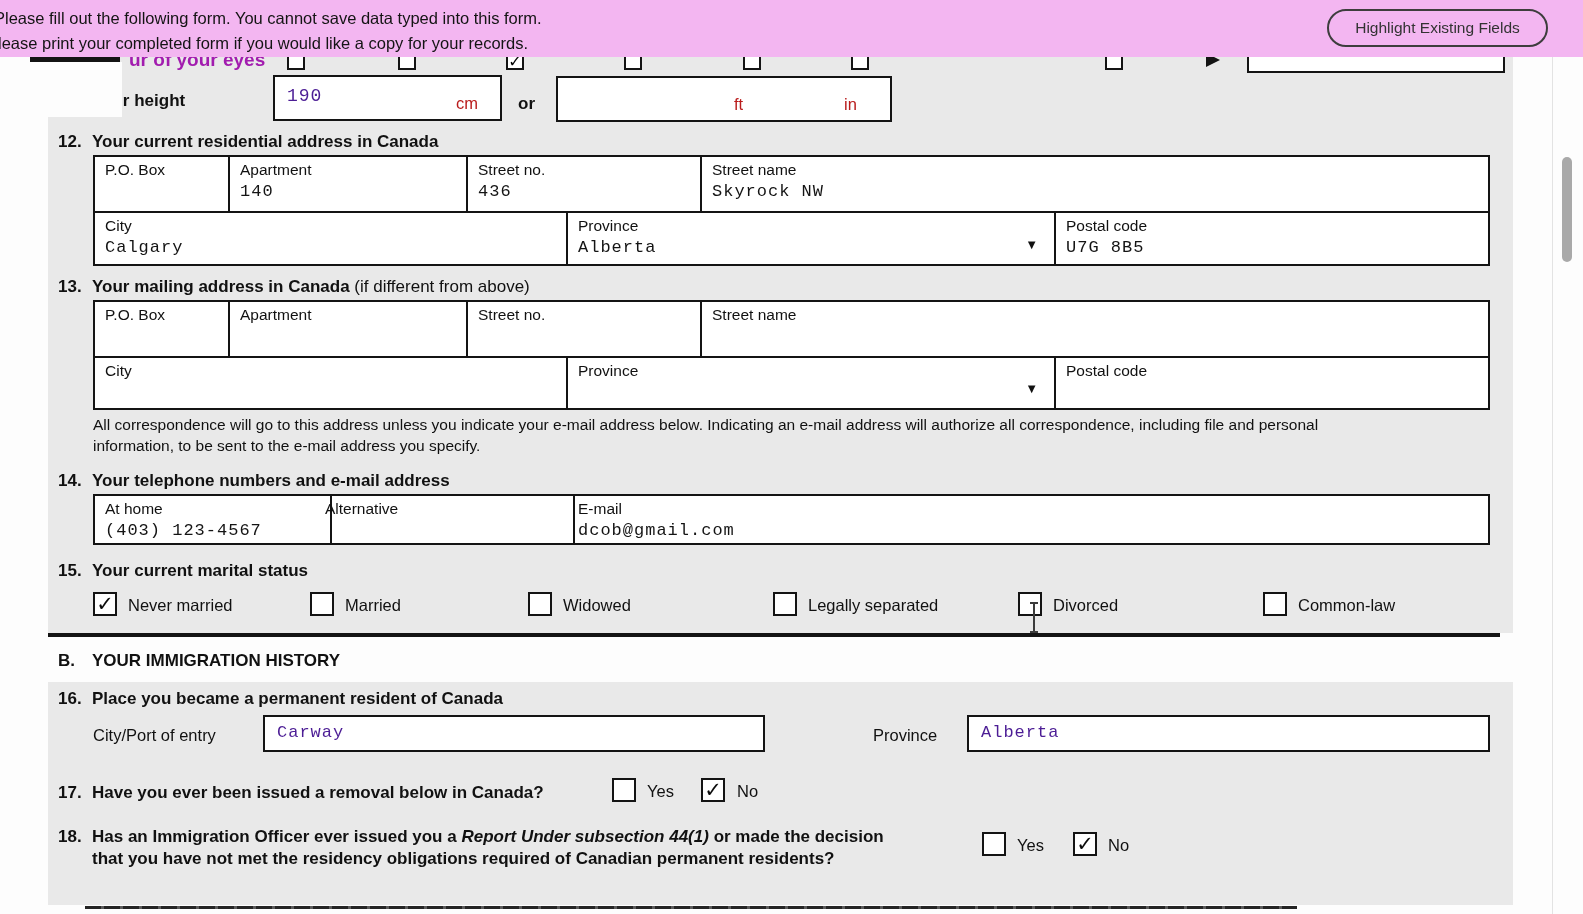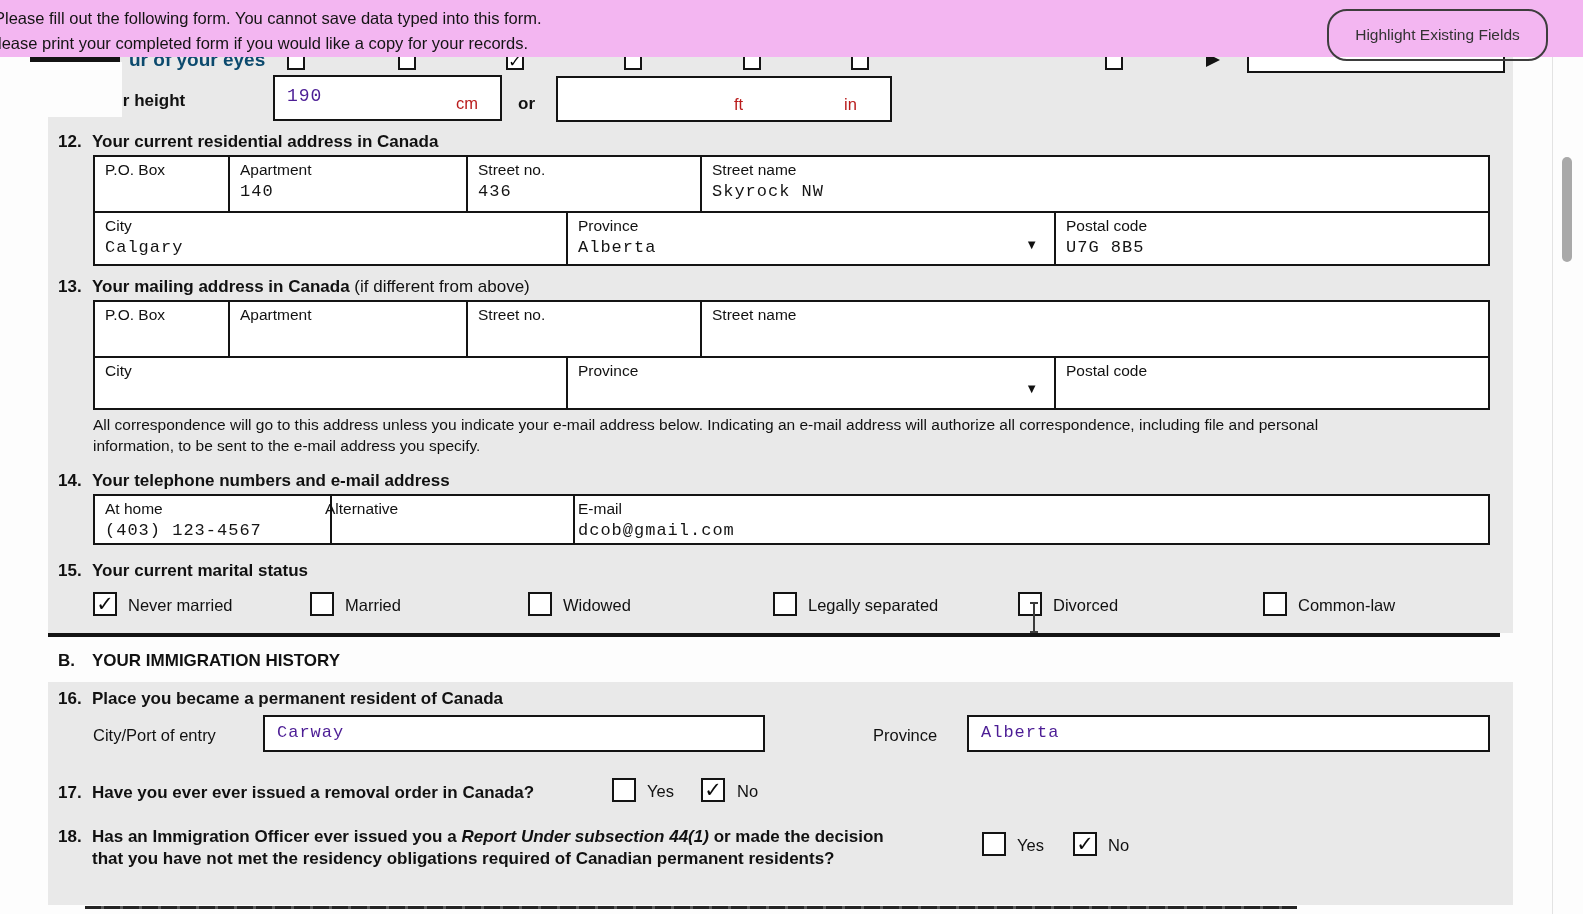--- a/index.html
+++ b/index.html
@@ -3,21 +3,21 @@
 <meta charset="utf-8">
 <style>
   html,body{margin:0;padding:0;}
   body{font-family:"Liberation Sans","DejaVu Sans",sans-serif;background:#ffffff;}
   .screen{position:relative;width:1583px;height:914px;overflow:hidden;background:#fdfdfd;}
   .mono{font-family:"Liberation Mono","DejaVu Sans Mono",monospace;}
 
   
   .banner{position:absolute;left:0;top:0;width:1583px;height:57px;background:#f3b6f1;z-index:30;}
   .banner .line{position:absolute;font-size:16.5px;color:#141414;white-space:nowrap;}
-  .hl-btn{position:absolute;right:35px;top:9px;width:221px;height:52px;border:2.5px solid #3d3d3d;
+  .hl-btn{position:absolute;right:35px;top:9px;width:221px;height:38px;border:2.5px solid #3d3d3d;
           border-radius:20px;background:transparent;display:flex;align-items:center;justify-content:center;
           font-size:15.5px;color:#333;font-family:"Liberation Sans",sans-serif;cursor:pointer;}
 
   
   .gray-block{position:absolute;left:48px;width:1465px;background:#e9e9e9;z-index:1;}
   .divider{position:absolute;left:48px;width:1452px;height:4px;background:#141414;z-index:3;}
   .bottom-dashes{position:absolute;left:85px;top:906px;width:1212px;height:3px;z-index:3;
      background:repeating-linear-gradient(90deg,#242424 0 16px,#5a5a5a 16px 19px);}
 
   
@@ -35,21 +35,21 @@
   .dd-arrow{position:absolute;right:16px;bottom:12px;font-size:13px;color:#111;cursor:pointer;}
 
   .checkbox{position:absolute;width:24px;height:24px;background:#fff;border:2px solid #141414;z-index:4;
             box-sizing:border-box;display:flex;align-items:center;justify-content:center;
             font-size:21px;font-weight:bold;color:#0a0a0a;font-family:"DejaVu Sans",sans-serif;cursor:pointer;}
   .cb-label{position:absolute;font-size:16.5px;color:#111;white-space:nowrap;z-index:4;}
 
   
   .p-check{position:absolute;width:18px;height:18px;top:52px;background:#fff;border:2px solid #141414;z-index:2;
            box-sizing:border-box;display:flex;align-items:center;justify-content:center;font-size:16px;font-weight:bold;}
-  .frag-text{position:absolute;left:129px;top:49px;font-size:19px;font-weight:bold;color:#0c4a6e;z-index:2;white-space:nowrap;}
+  .frag-text{position:absolute;left:129px;top:49px;font-size:19px;font-weight:bold;color:#a21caf;z-index:2;white-space:nowrap;}
   .dark-bar{position:absolute;left:30px;top:57px;width:90px;height:6px;background:#141414;z-index:2;}
   .white-patch{position:absolute;left:25px;top:62px;width:97px;height:55px;background:#fdfdfd;z-index:5;}
   .tr-box{position:absolute;left:1247px;top:18px;width:258px;height:55px;background:#fff;border:2px solid #141414;z-index:2;box-sizing:border-box;}
   .arrow-marker{position:absolute;left:1206px;top:53px;width:0;height:0;z-index:2;
       border-left:14px solid #141414;border-top:7px solid transparent;border-bottom:7px solid transparent;}
 
   .note{position:absolute;font-size:15.5px;color:#111;white-space:nowrap;z-index:4;}
 
   
   .sb-track{position:absolute;left:1552px;top:57px;width:1px;height:857px;background:#e3e3e3;z-index:6;}
@@ -212,21 +212,21 @@
   <div class="q-label" style="left:58px;top:689px;"><span class="q-num">16.</span><span>Place you became a permanent resident of Canada</span></div>
   <div class="cb-label" style="left:93px;top:726px;">City/Port of entry</div>
   <div class="box" style="left:263px;top:715px;width:502px;height:37px;">
     <span class="val-in-box mono" style="top:6px;font-size:17px;">Carway</span>
   </div>
   <div class="cb-label" style="left:873px;top:726px;">Province</div>
   <div class="box" style="left:967px;top:715px;width:523px;height:37px;">
     <span class="val-in-box mono" style="top:6px;font-size:17px;">Alberta</span>
   </div>
 
-  <div class="q-label" style="left:58px;top:783px;"><span class="q-num">17.</span><span>Have you ever ever issued a removal order in Canada?</span></div>
+  <div class="q-label" style="left:58px;top:783px;"><span class="q-num">17.</span><span>Have you ever been issued a removal below in Canada?</span></div>
   <div class="checkbox" style="left:612px;top:778px;"></div>
   <div class="cb-label" style="left:647px;top:782px;">Yes</div>
   <div class="checkbox checked" style="left:701px;top:778px;">✓</div>
   <div class="cb-label" style="left:737px;top:782px;">No</div>
 
   <div class="q-label" style="left:58px;top:827px;"><span class="q-num">18.</span><span>Has an Immigration Officer ever issued you a </span><span style="font-style:italic;">Report Under subsection 44(1)</span><span> or made the decision</span></div>
   <div class="q-label" style="left:92px;top:849px;">that you have not met the residency obligations required of Canadian permanent residents?</div>
   <div class="checkbox" style="left:982px;top:832px;"></div>
   <div class="cb-label" style="left:1017px;top:836px;">Yes</div>
   <div class="checkbox checked" style="left:1073px;top:832px;">✓</div>

